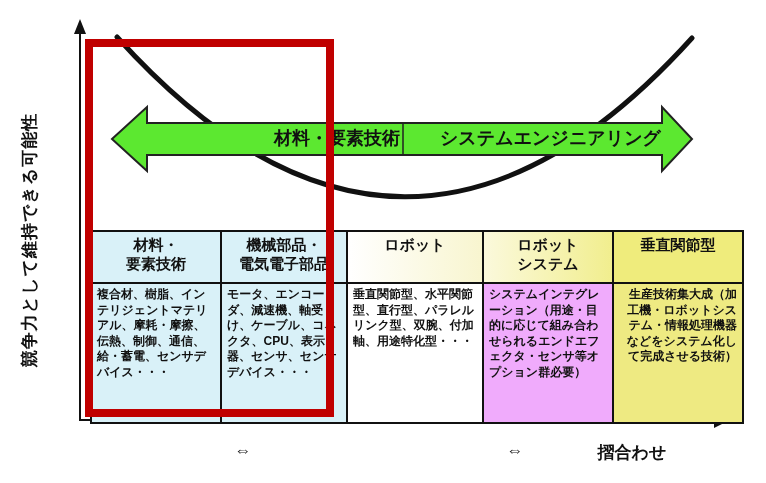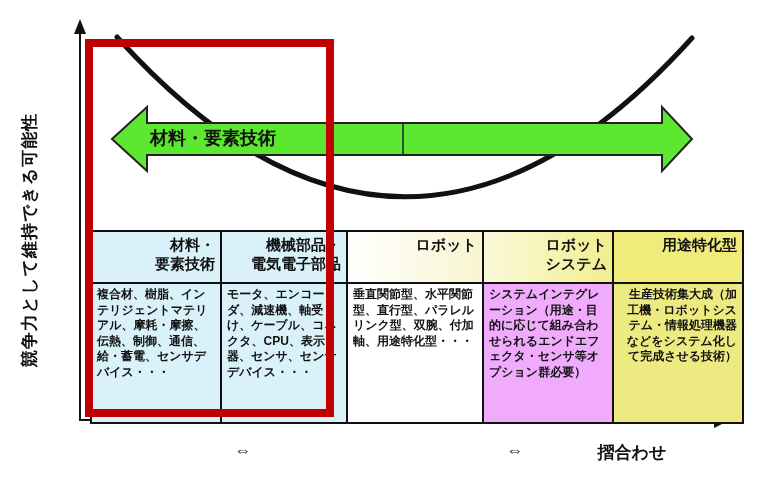--- a/index.html
+++ b/index.html
@@ -11,34 +11,34 @@
   svg.figure{z-index:1;}
   
   .y-label{
     position:absolute;left:-140px;top:228px;width:340px;height:24px;z-index:2;
     transform:rotate(-90deg);text-align:center;
     font-size:17px;font-weight:600;letter-spacing:1px;white-space:nowrap;
   }
   
   .arrow-label{
     position:absolute;top:121px;height:34px;line-height:34px;z-index:3;
-    text-align:left;font-weight:bold;font-size:18px;white-space:nowrap;
+    text-align:right;font-weight:bold;font-size:18px;white-space:nowrap;
   }
   .arrow-label.left{left:150px;width:250px;}
   .arrow-label.right{left:405px;width:256px;}
   
   table.matrix{
     position:absolute;left:90px;top:230px;z-index:2;
     border-collapse:collapse;table-layout:fixed;width:612px;height:188px;
   }
   table.matrix th,table.matrix td{
     border:2px solid #111;vertical-align:top;padding:3px 5px;overflow:hidden;
   }
   table.matrix th{
-    font-size:15px;line-height:19px;font-weight:bold;text-align:right;
+    font-size:15px;line-height:19px;font-weight:bold;text-align:center;
     white-space:pre-line;height:44px;
   }
   table.matrix td{font-size:12px;line-height:15.5px;font-weight:bold;height:132px;}
   .c1{width:118px;} .c2{width:114px;} .c3{width:124px;} .c4{width:118px;} .c5{width:118px;}
   .bg-blue{background:#D9F1F8;}
   .hd3{background:linear-gradient(90deg,#FFFFFF,#F8F5CF);}
   .bd3{background:#FFFFFF;margin-top:13px;}
   .hd4{background:linear-gradient(90deg,#FBF9DC,#F1EE8E);}
   .bd4{background:#f0abfc;}
   .hd5{background:#EFEC7C;}
@@ -69,32 +69,33 @@
 
     <path d="M117,37 Q405,356 692,38" fill="none" stroke="#111" stroke-width="5" stroke-linecap="round"></path>
 
     <polygon points="112,139 147,107 147,123 662,123 662,107 692,139 662,171 662,155 147,155 147,171" stroke="#222" stroke-width="2" stroke-linejoin="miter" fill="#5CE830"></polygon>
     <line x1="403" y1="123" x2="403" y2="155" stroke="#222" stroke-width="1.5"></line>
   </svg>
 
   <div class="y-label">競争力として維持できる可能性</div>
 
   <div class="arrow-label left">材料・要素技術</div>
+  <div class="arrow-label right">システムエンジニアリング</div>
 
   <table class="matrix">
     <tbody>
         <tr>
       <th class="c1 bg-blue">材料・
 要素技術</th>
       <th class="c2 bg-blue">機械部品・
 電気電子部品</th>
       <th class="c3 hd3">ロボット</th>
       <th class="c4 hd4">ロボット
 システム</th>
-      <th class="c5 hd5">用途特化型</th>
+      <th class="c5 hd5">垂直関節型</th>
     </tr>
     <tr>
       <td class="c1 bg-blue">複合材、樹脂、インテリジェントマテリアル、摩耗・摩擦、伝熱、制御、通信、給・蓄電、センサデバイス・・・</td>
       <td class="c2 bg-blue">モータ、エンコーダ、減速機、軸受け、ケーブル、コネクタ、CPU、表示器、センサ、センサデバイス・・・</td>
       <td class="c3 bd3">垂直関節型、水平関節型、直行型、パラレルリンク型、双腕、付加軸、用途特化型・・・</td>
       <td class="c4 bd4">システムインテグレーション（用途・目的に応じて組み合わせられるエンドエフェクタ・センサ等オプション群必要）</td>
       <td class="c5 bd5">生産技術集大成（加工機・ロボットシステム・情報処理機器などをシステム化して完成させる技術）</td>
     </tr>
   </tbody>
     </table>

